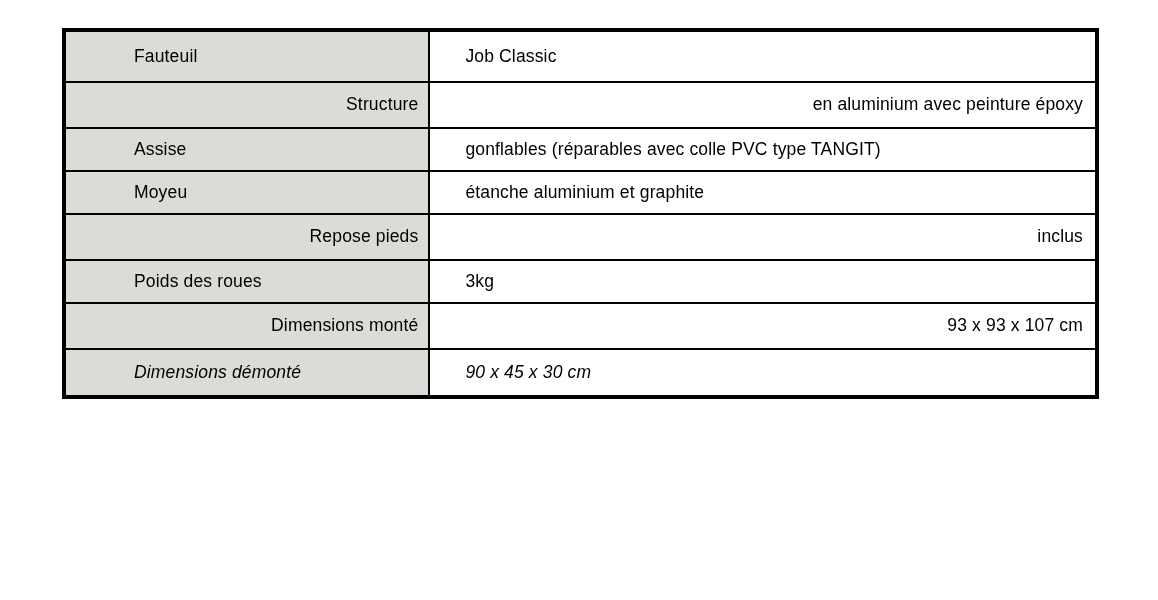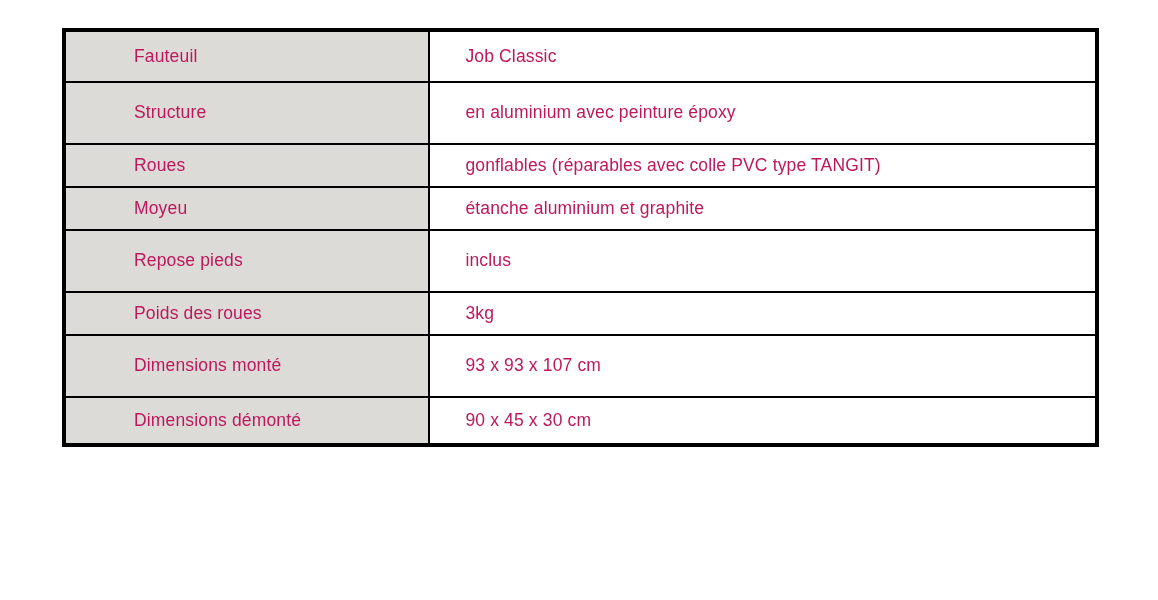--- a/index.html
+++ b/index.html
@@ -44,52 +44,53 @@
   table.spec-table tr {
     
   }
 
   table.spec-table td {
     border-top: 2px solid #000000;
     border-bottom: 2px solid #000000;
     vertical-align: middle;
     font-size: 17.5px;
     line-height: 1.25;
-    color: #be185d;
+    color: #000000;
     letter-spacing: 0.15px;
     height: 43px;
     box-sizing: border-box;
   }
 
   table.spec-table tr:first-child td {
     border-top: none;
     height: 52px;
   }
   table.spec-table tr:last-child td {
     border-bottom: none;
     height: 48px;
+    font-style: italic;
   }
 
   td.cell-label {
     background: #dcdbd7;
     border-right: 2px solid #000000;
     padding: 4px 10px 4px 68px;
     text-align: left;
     white-space: nowrap;
   }
 
   td.cell-value {
     background: #ffffff;
     padding: 4px 12px 4px 35px;
     text-align: left;
     white-space: nowrap;
   }
 
   
-  table.spec-table tr.row-tall td { height: 62px; }
+  table.spec-table tr.row-tall td { height: 46px; text-align: right; }
 </style>
 </head>
 <body>
 
 <div id="page">
 
   <div class="spec-table-wrap">
     <table class="spec-table">
       <colgroup>
         <col class="col-label">
@@ -102,21 +103,21 @@
           <td class="cell-value">Job Classic</td>
         </tr>
 
         <tr class="row-tall">
           <td class="cell-label">Structure</td>
           <td class="cell-value">en aluminium avec peinture époxy</td>
         </tr>
 
 
         <tr>
-          <td class="cell-label">Roues</td>
+          <td class="cell-label">Assise</td>
           <td class="cell-value">gonflables (réparables avec colle PVC type TANGIT)</td>
         </tr>
 
         <tr>
           <td class="cell-label">Moyeu</td>
           <td class="cell-value">étanche aluminium et graphite</td>
         </tr>
 
         <tr class="row-tall">
           <td class="cell-label">Repose pieds</td>

